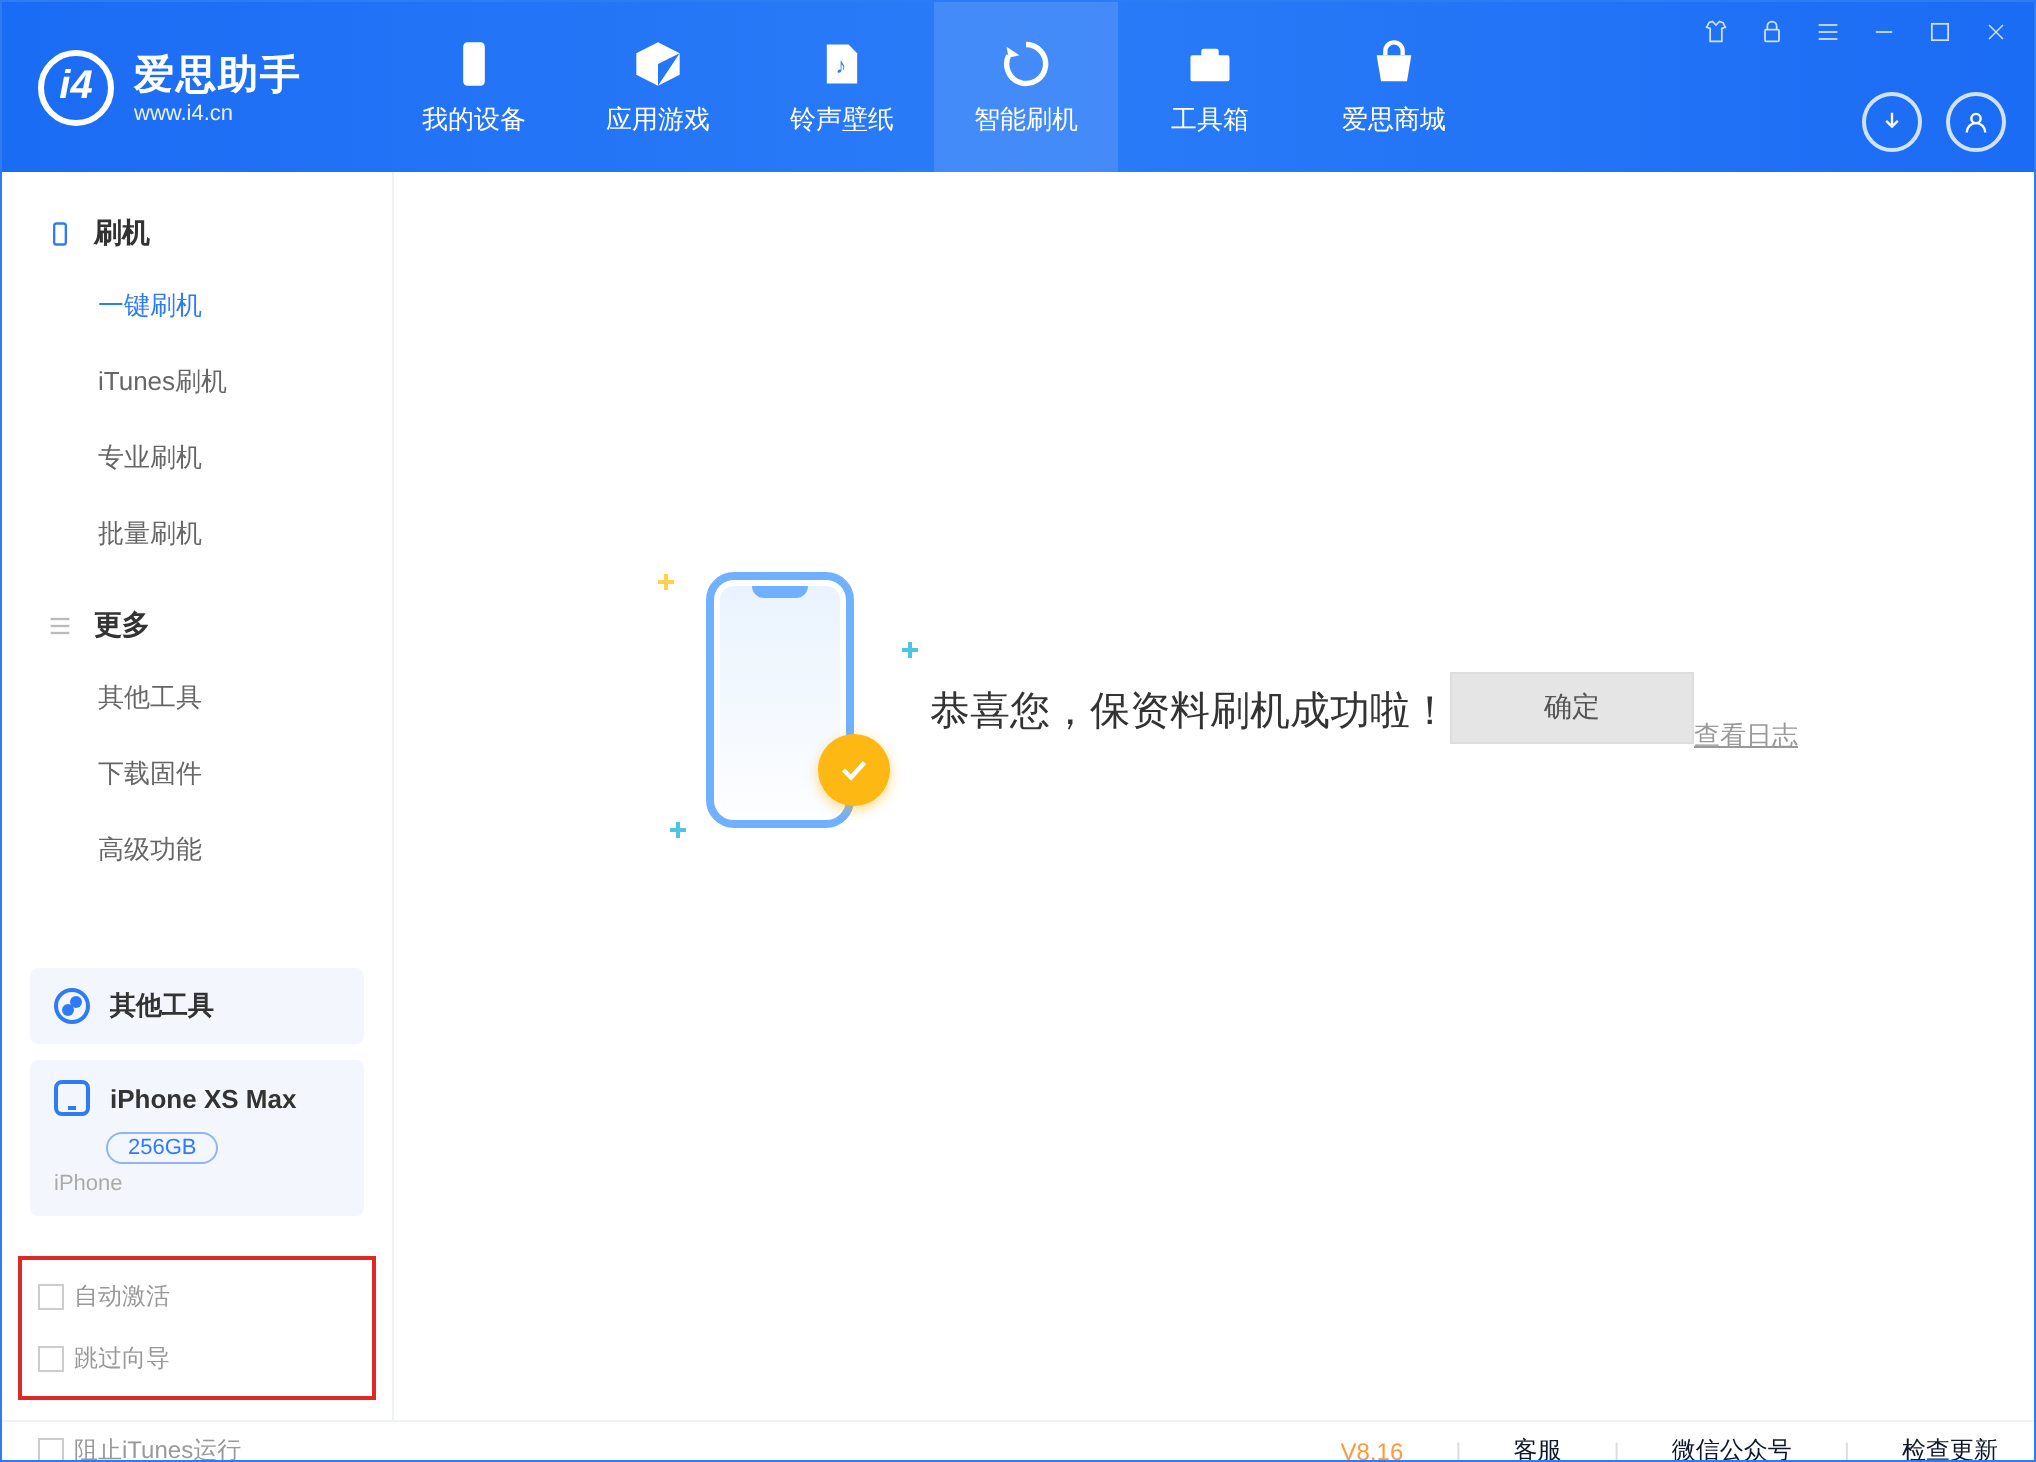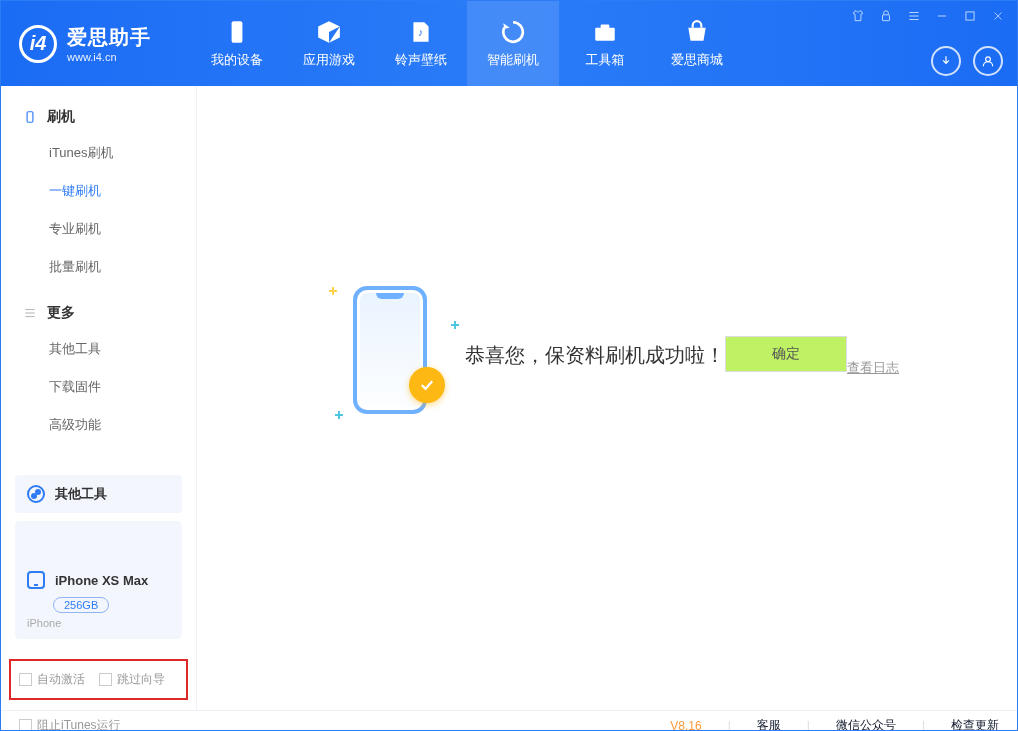--- a/index.html
+++ b/index.html
@@ -37,47 +37,47 @@
   .side-group-h .gicon { width: 14px; height: 14px; margin-right: 10px; display: inline-flex; align-items: center; justify-content: center; }
   .side-item { padding: 10px 18px 10px 48px; font-size: 13px; color: #666; cursor: pointer; }
   .side-item.active { color: #2e7bf6; }
   
   .mode-card { margin: 8px 14px; background: #f3f7fd; border-radius: 4px; padding: 10px 12px; display: flex; align-items: center; font-size: 13px; color: #333; font-weight: bold; }
   .mode-card .micon { width: 18px; height: 18px; border: 2px solid #2e7bf6; border-radius: 50%; margin-right: 10px; position: relative; }
   .mode-card .micon::before { content:''; position:absolute; width:6px; height:6px; background:#2e7bf6; border-radius:50%; top:2px; left:6px;}
   .mode-card .micon::after { content:''; position:absolute; width:6px; height:6px; background:#2e7bf6; border-radius:50%; bottom:2px; right:6px;}
   
   .device-card { margin: 0 14px 10px 14px; background: #f3f7fd; border-radius: 4px; padding: 10px 12px; }
-  .device-card-h { display: flex; align-items: center; font-size: 13px; color: #333; font-weight: bold; margin-bottom: 6px; margin-top: 40px; }
+  .device-card-h { display: flex; align-items: center; font-size: 13px; color: #333; font-weight: bold; margin-bottom: 6px; }
   .dicon { width: 18px; height: 18px; border: 2px solid #2e7bf6; border-radius: 4px; margin-right: 10px; position: relative; }
   .dicon::after { content:''; position:absolute; bottom:1px; left:50%; transform:translateX(-50%); width:4px; height:2px; background:#2e7bf6; }
   .storage-pill { display:inline-block; border:1px solid #8fb5f4; color:#2e7bf6; font-size:11px; padding:1px 10px; border-radius:10px; margin-left: 26px; margin-bottom:4px;}
   .device-sub { font-size: 11px; color: #aaa; }
   
-  .checkbox-row { border: 2px solid #e02828; margin: 10px 8px; padding: 10px 8px; display: flex; gap: 14px; font-size: 12px; color: #999; }
+  .checkbox-row { border: 2px solid #e02828; margin: 10px 8px; padding: 10px 8px; display: flex; gap: 14px; font-size: 12px; color: #999; flex-direction: column; }
   .cb { display: flex; align-items: center; }
   .cb-box { width: 13px; height: 13px; border: 1px solid #ccc; margin-right: 5px; background:#fff; }
   
   .main { flex: 1; display: flex; align-items: center; justify-content: center; padding-bottom: 60px; }
   .success-ill { position: relative; width: 150px; height: 150px; margin-bottom: 24px; }
   .phone-shape { position:absolute; left:50%; top:46%; transform:translate(-50%,-50%); width: 74px; height: 128px; border: 4px solid #6fb0ff; border-radius: 14px; background: linear-gradient(180deg,#e9f3ff 0%,#fdfeff 100%); box-shadow: inset 0 0 0 3px #fff; }
   .phone-notch { position:absolute; top:3px; left:50%; transform:translateX(-50%); width:28px; height:6px; background:#6fb0ff; border-radius:0 0 6px 6px; }
   .check-badge { position:absolute; right:20px; bottom:28px; width:36px; height:36px; background:#fdb813; border-radius:50%; display:flex; align-items:center; justify-content:center; box-shadow:0 2px 6px rgba(253,184,19,0.5); }
   .check-badge svg { width:18px; height:18px; stroke:#fff; stroke-width:3; fill:none; }
   .sparkle { position:absolute; width:8px; height:8px; }
   .sparkle::before, .sparkle::after { content:''; position:absolute; background:#ffd24d; }
   .sparkle::before { left:3px; top:0; width:2px; height:8px; }
   .sparkle::after { top:3px; left:0; width:8px; height:2px; }
   .sparkle.cyan::before, .sparkle.cyan::after { background:#4ec5e0; }
   .s1 { top:6px; left:14px; }
   .s2 { top:40px; right:6px; }
   .s3 { bottom:12px; left:20px; }
   
   .success-text { font-size: 20px; color: #333; margin-bottom: 26px; }
-  .ok-btn { border: 1px solid #ddd; background: #bef264; padding: 8px 46px; font-size: 14px; color: #555; cursor: pointer; margin-bottom: 28px; }
+  .ok-btn { border: 1px solid #ddd; background: #e5e5e5; padding: 8px 46px; font-size: 14px; color: #555; cursor: pointer; margin-bottom: 28px; }
   .log-link { font-size: 13px; color: #999; text-decoration: underline; cursor: pointer; }
   
   
   .footer { height: 30px; border-top: 1px solid #eef1f5; display: flex; align-items: center; padding: 0 18px; font-size: 12px; color: #999; }
   .footer .cb-box { border-color:#ccc; }
   .footer-right { margin-left: auto; display: flex; align-items: center; gap: 26px; }
   .footer-right a { color: #0f172a; text-decoration: none; cursor: pointer; }
   .vbar { color: #ddd; }
   .version { color: #ff9a3c; }
 </style>
@@ -205,22 +205,22 @@
     <div class="side-scroll">
       <div class="side-group">
         <div class="side-group-h">
           <span class="gicon">
               <svg viewBox="0 0 24 24" width="14" height="14">
                 <rect x="7" y="3" width="10" height="18" rx="2" fill="none" stroke="#2e7bf6" stroke-width="2"></rect>
               </svg>
             </span>
           <span>刷机</span>
         </div>
+        <div class="side-item active">一键刷机</div>
         <div class="side-item">iTunes刷机</div>
-        <div class="side-item active">一键刷机</div>
         <div class="side-item">专业刷机</div>
         <div class="side-item">批量刷机</div>
       </div>
       <div class="side-group">
         <div class="side-group-h">
           <span class="gicon">
               <svg viewBox="0 0 24 24" width="14" height="14" stroke="#bbb" stroke-width="2">
                 <line x1="4" y1="6" x2="20" y2="6"></line>
                 <line x1="4" y1="12" x2="20" y2="12"></line>
                 <line x1="4" y1="18" x2="20" y2="18"></line>

